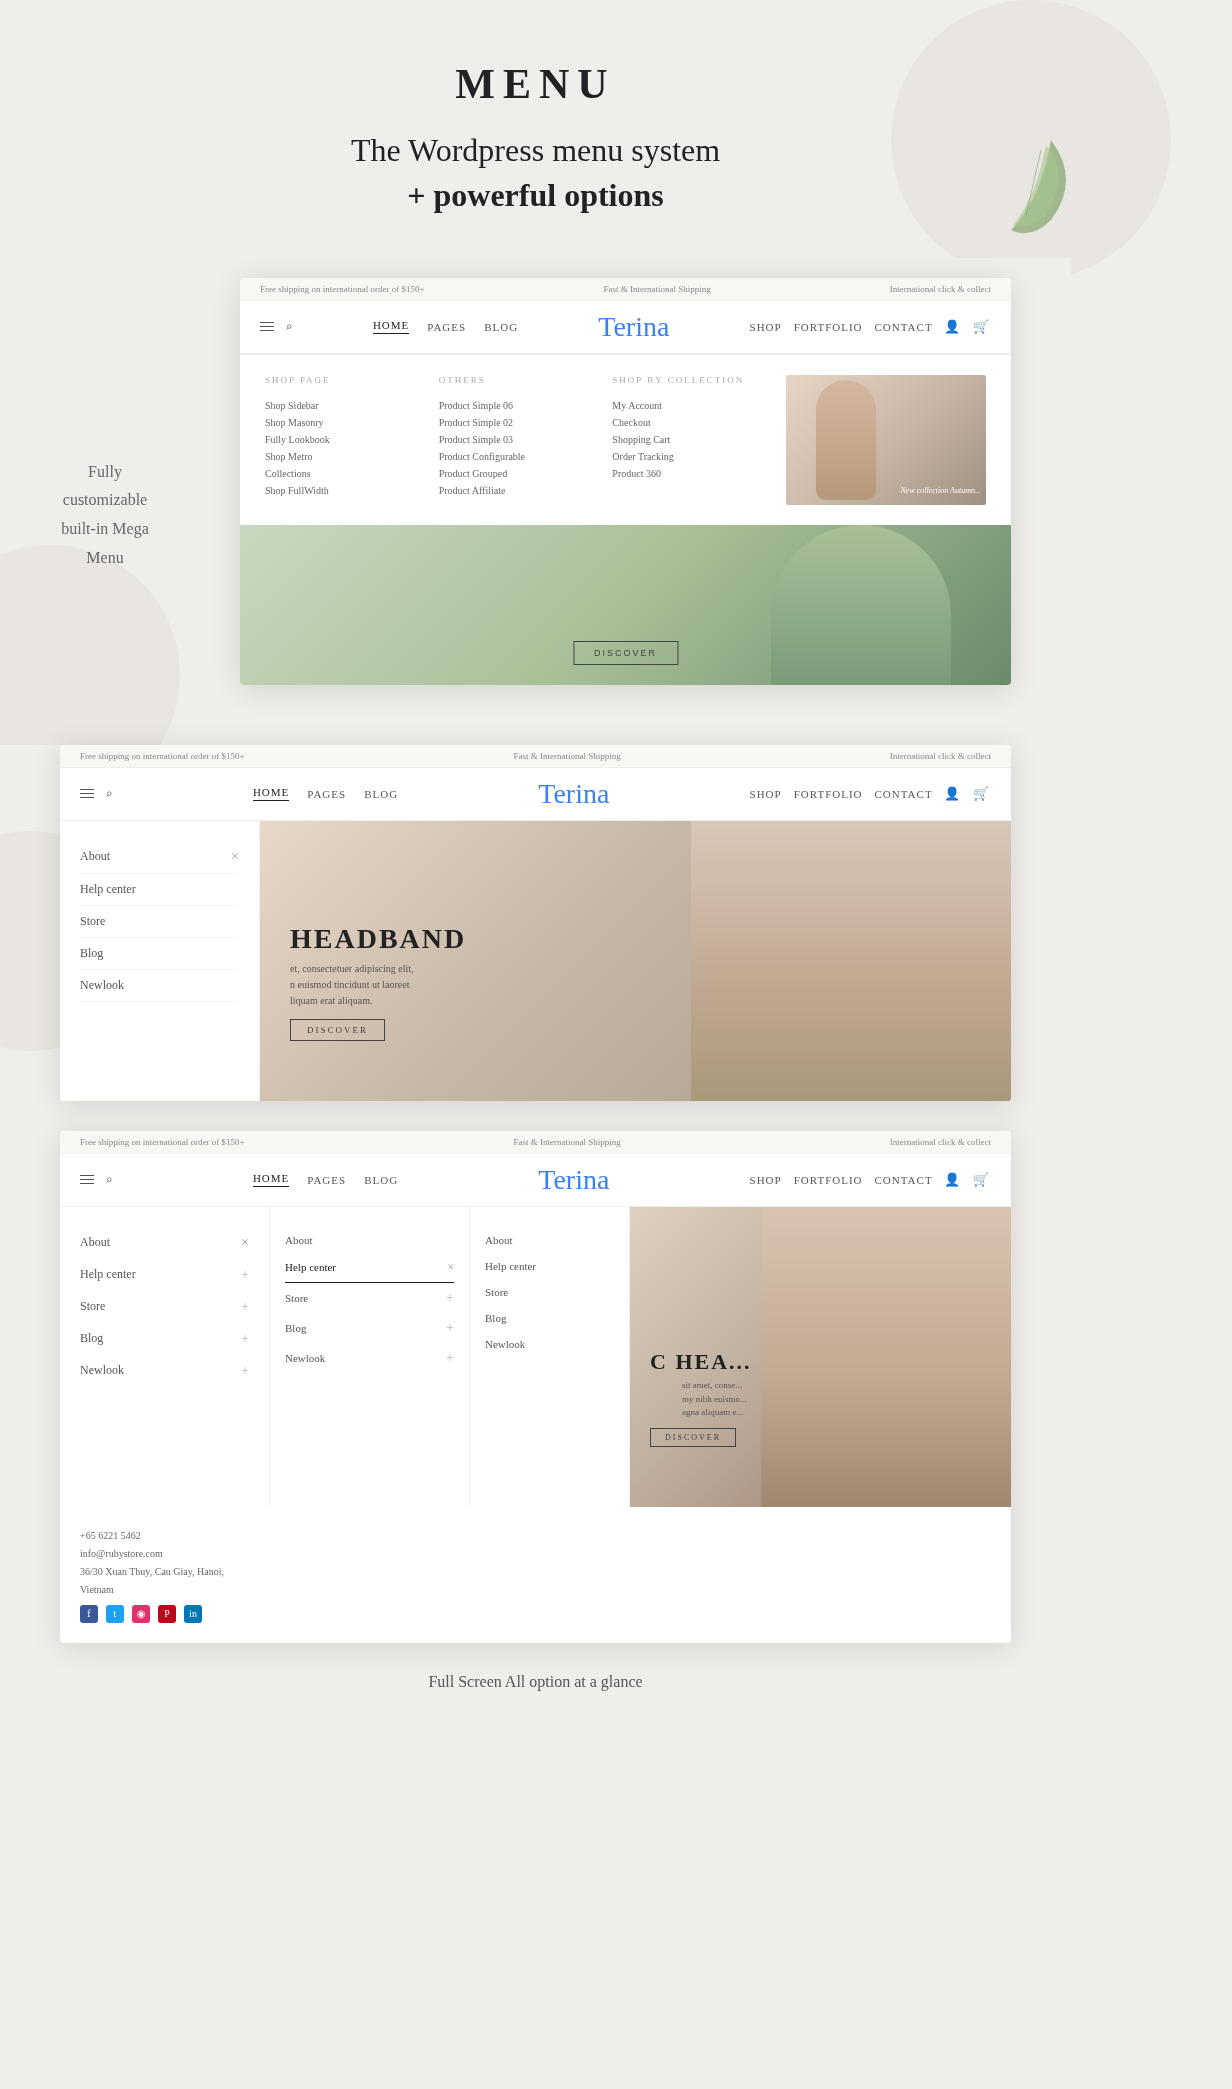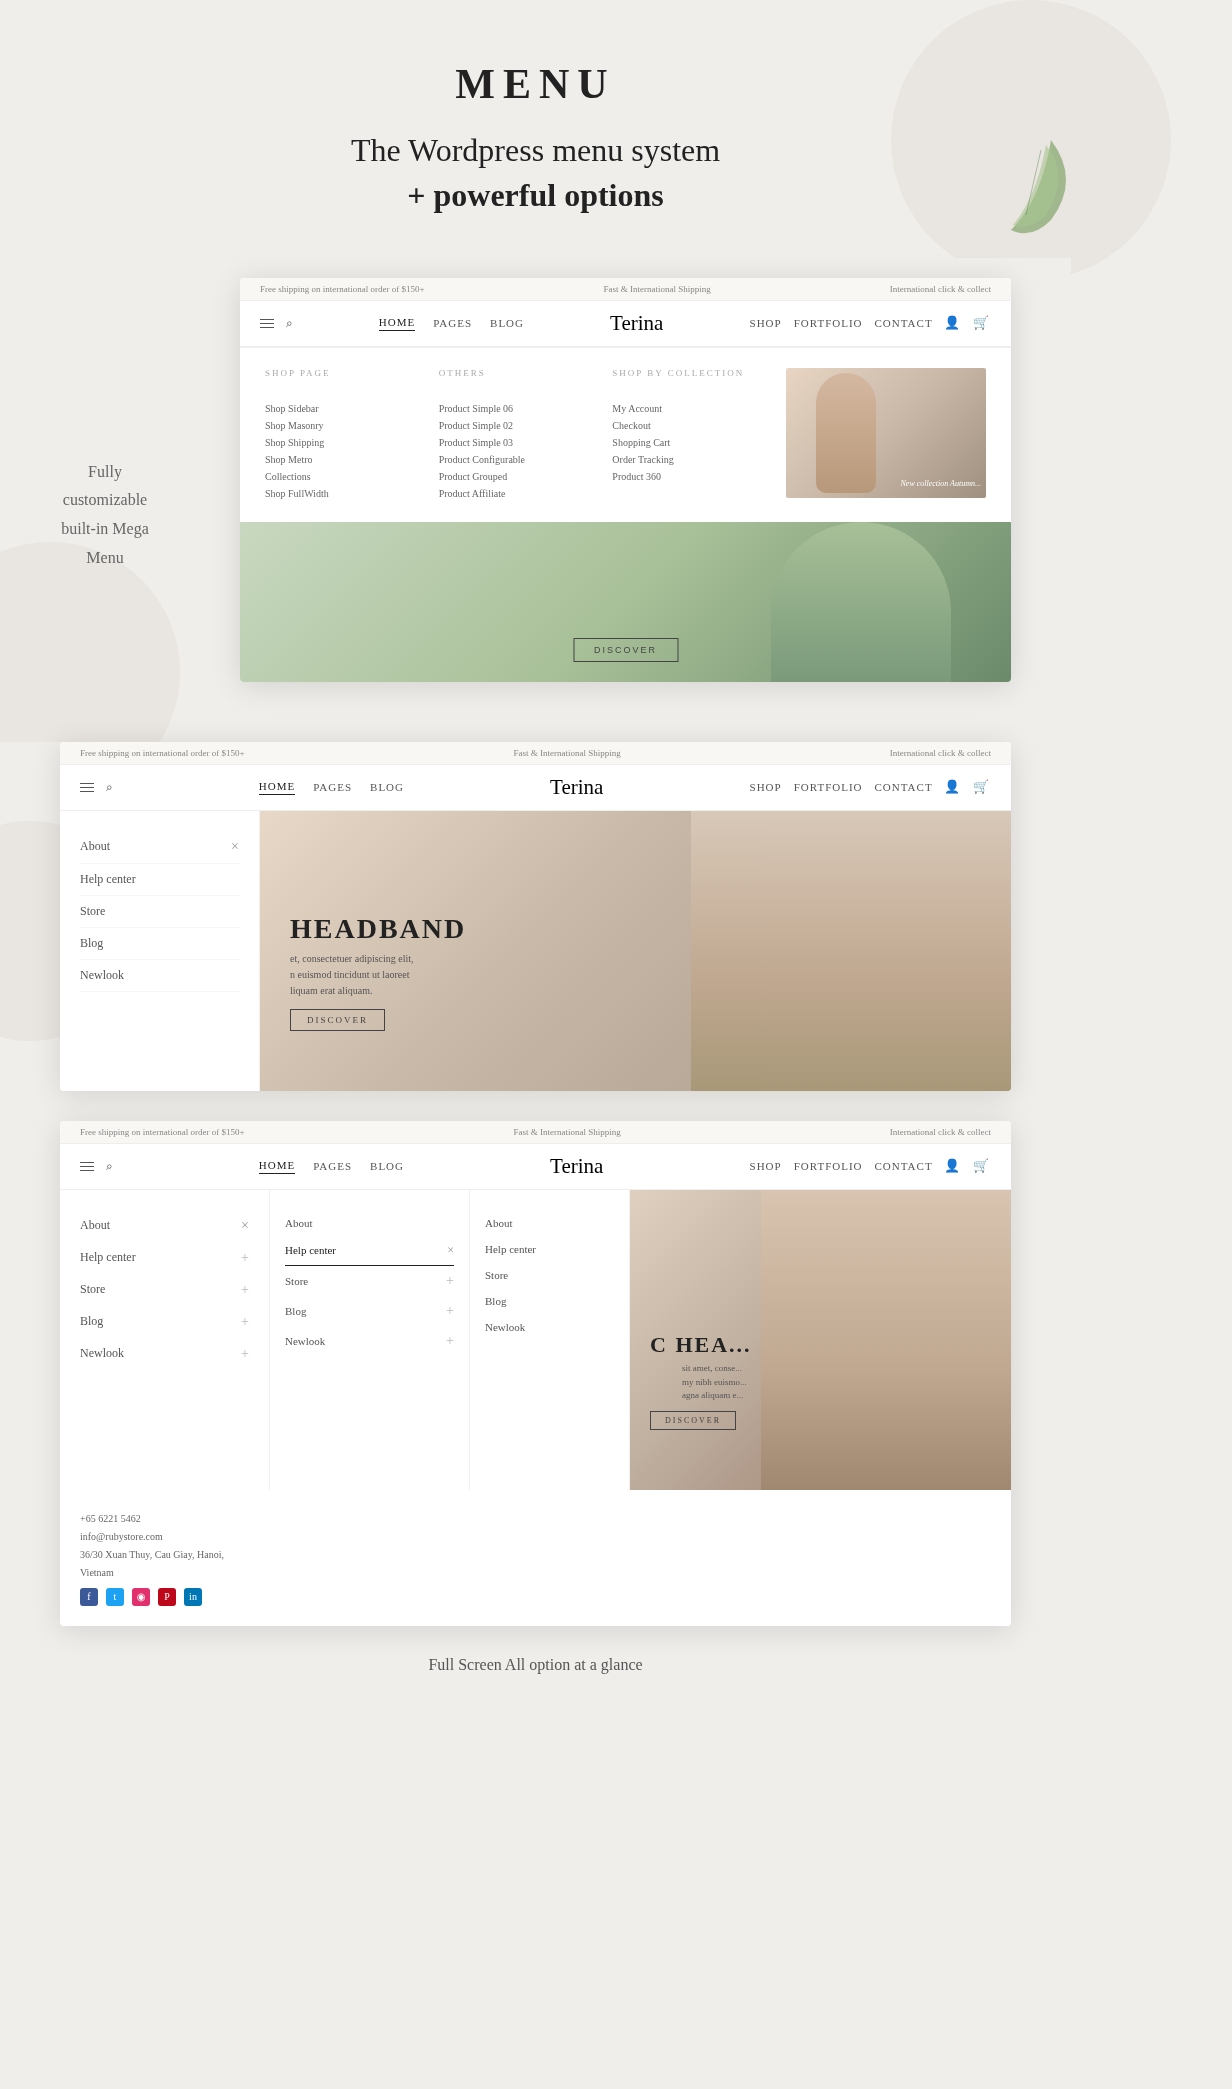--- a/index.html
+++ b/index.html
@@ -83,22 +83,22 @@
       color: #555;
       letter-spacing: 1px;
     }
     .nav-links .active {
       color: #222;
       border-bottom: 1px solid #222;
       padding-bottom: 2px;
     }
     .brand-logo {
       font-family: 'Brush Script MT', cursive;
-      font-size: 21px;
-      color: #000000;
+      font-size: 28px;
+      color: #3b82f6;
     }
     .nav-right {
       display: flex;
       align-items: center;
       gap: 12px;
       font-size: 11px;
       color: #555;
       letter-spacing: 1px;
     }
 
@@ -110,21 +110,21 @@
       display: flex;
       gap: 30px;
     }
     .mega-col {
       flex: 1;
     }
     .mega-col-title {
       font-size: 9px;
       letter-spacing: 2px;
       color: #aaa;
-      margin-bottom: 22px;
+      margin-bottom: 12px;
       text-transform: uppercase;
     }
     .mega-col-item {
       font-size: 10px;
       color: #666;
       padding: 3px 0;
       cursor: pointer;
     }
     .mega-img {
       width: 200px;
@@ -514,21 +514,21 @@
           <span style="font-size:13px;color:#555;cursor:pointer">👤</span>
           <span style="font-size:13px;color:#555;cursor:pointer">🛒</span>
         </div>
       </div>
 
       <div class="mega-dropdown">
         <div class="mega-col">
           <div class="mega-col-title">SHOP PAGE</div>
           <div class="mega-col-item">Shop Sidebar</div>
           <div class="mega-col-item">Shop Masonry</div>
-          <div class="mega-col-item">Shop Shipping</div>
+          <div class="mega-col-item">Fully Lookbook</div>
           <div class="mega-col-item">Shop Metro</div>
           <div class="mega-col-item">Collections</div>
           <div class="mega-col-item">Shop FullWidth</div>
         </div>
         <div class="mega-col">
           <div class="mega-col-title">OTHERS</div>
           <div class="mega-col-item">Product Simple 06</div>
           <div class="mega-col-item">Product Simple 02</div>
           <div class="mega-col-item">Product Simple 03</div>
           <div class="mega-col-item">Product Configurable</div>

